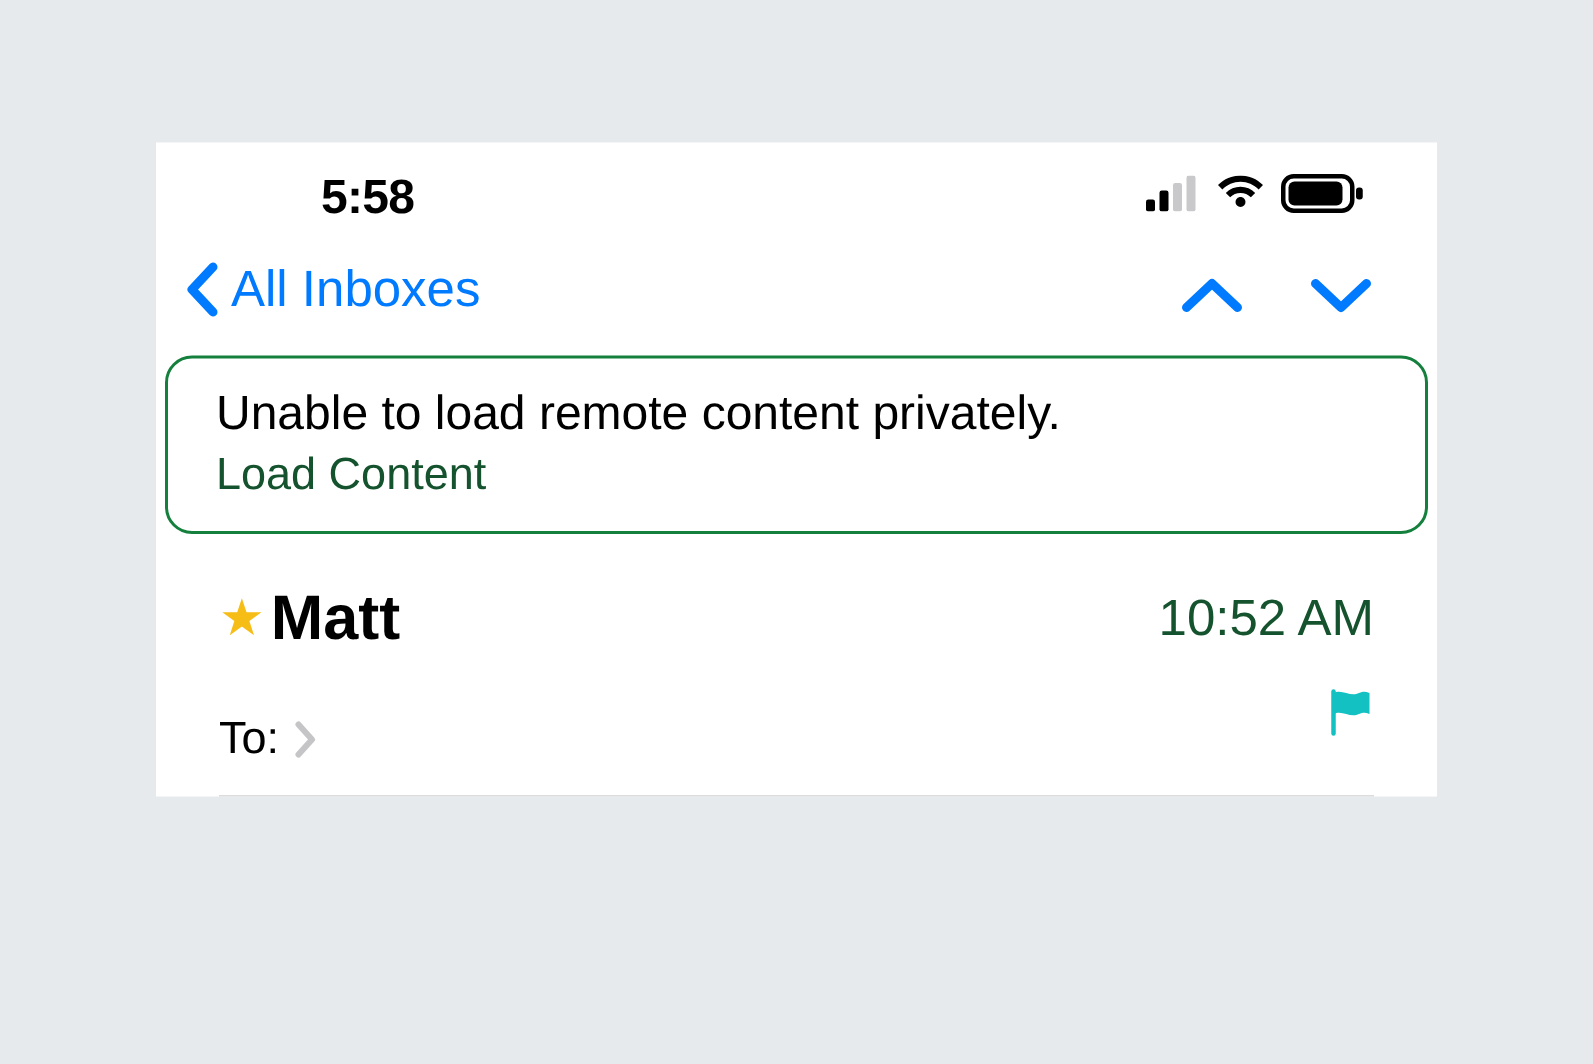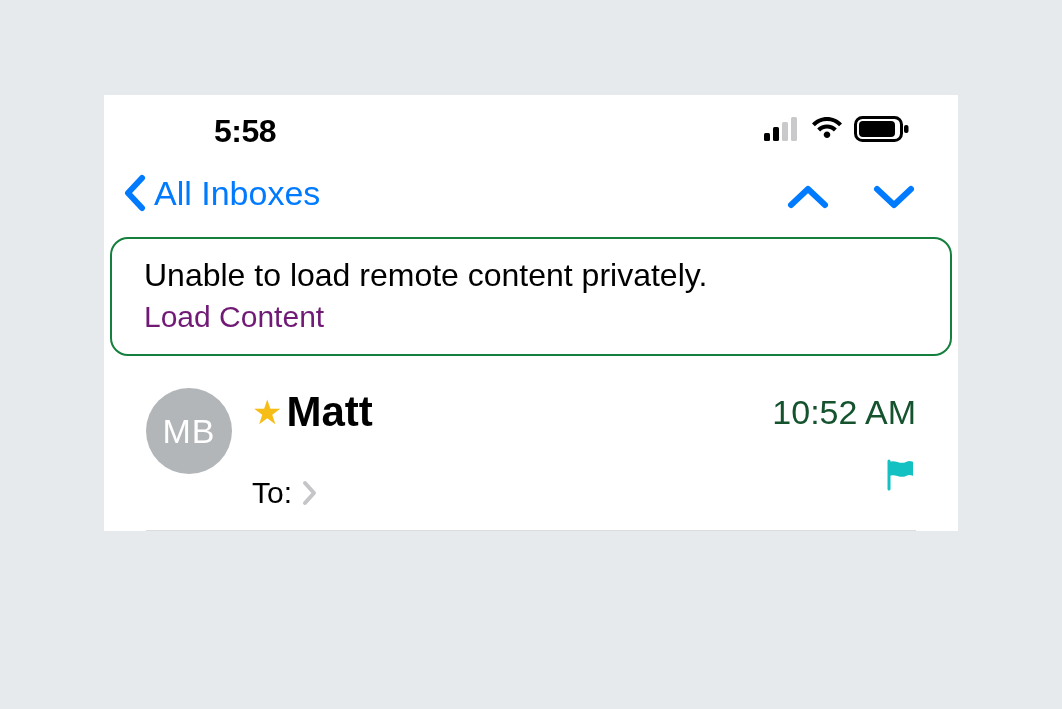--- a/index.html
+++ b/index.html
@@ -71,21 +71,21 @@
     margin:10px 6px 2px 6px;
     padding:18px 32px 20px 32px;
   }
   .banner-title{
     font-size:32px;
     color:#000;
     font-weight:400;
   }
   .banner-link{
     font-size:30px;
-    color:#701a75;
+    color:#14532d;
     margin-top:6px;
     cursor:pointer;
     display:inline-block;
   }
   
   .msg{
     display:flex;
     padding:30px 42px 20px 42px;
     gap:20px;
   }
@@ -212,21 +212,20 @@
       </span>
     </div>
   </div>
 
   <div class="highlight-frame">
     <div class="banner-title">Unable to load remote content privately.</div>
     <div class="banner-link">Load Content</div>
   </div>
 
   <div class="msg">
-    <div class="avatar">MB</div>
     <div class="msg-body">
       <div class="sender-row">
         <div class="sender-left">
           <span class="star">★</span>
           <span class="sender-name">Matt</span>
         </div>
         <div class="msg-time">10:52 AM</div>
       </div>
       <div class="to-row">
         <div class="to-left">

